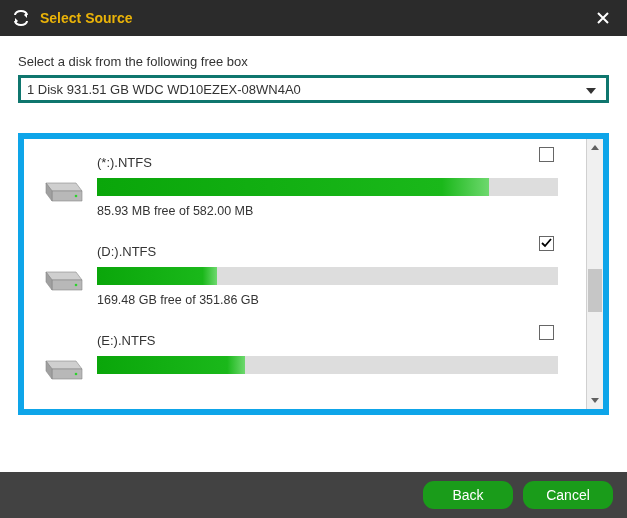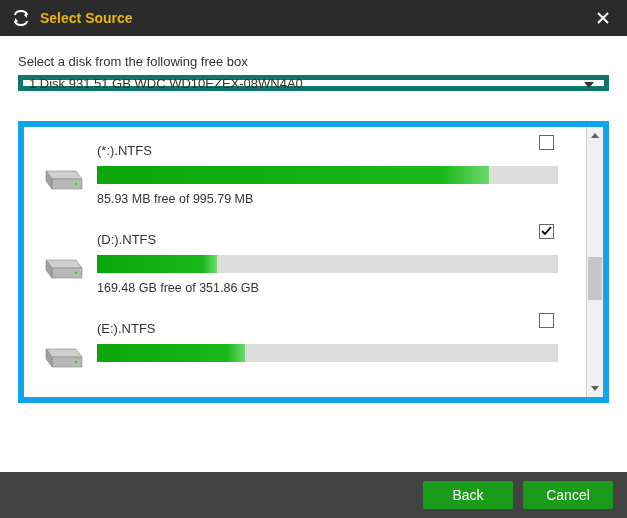--- a/index.html
+++ b/index.html
@@ -23,22 +23,22 @@
     width: 28px; height: 28px; display:flex; align-items:center; justify-content:center;
     cursor: pointer; color:#fff; font-size:0;
   }
 
   .body-area {
     padding: 18px 18px 0 18px;
   }
   .label { font-size: 13px; color: #333; margin-bottom: 6px; }
   .combo {
     width: 100%;
-    height: 16px;
-    border: 5px solid #0f766e;
+    height: 28px;
+    border: 3px solid #0f766e;
     background: #fff;
     display:flex; align-items:center;
     padding: 0 6px;
     font-size: 13px;
     color:#333;
     position: relative;
     cursor: pointer;
   }
   .combo .combo-text { flex:1; white-space:nowrap; overflow:hidden; }
   .combo .combo-arrow { width:18px; text-align:center; color:#333; }
@@ -121,21 +121,21 @@
     display:flex; align-items:center; justify-content:flex-end;
     padding-right:14px; gap:10px;
   }
   .btn {
     min-width:90px; height:28px;
     background:#1a9c1a;
     color:#fff;
     display:flex; align-items:center; justify-content:center;
     font-size:14px;
     cursor:pointer;
-    border-radius:1px;
+    border-radius:11px;
   }
 
   .section-gap { height: 22px; }
 </style>
 </head>
 <body>
 
 <div class="titlebar">
   <span class="logo">
     <svg width="18" height="18" viewBox="0 0 18 18">
@@ -174,21 +174,21 @@
               <polygon points="4,8 34,8 40,16 10,16" fill="#cfcfcf" stroke="#888" stroke-width="0.6"></polygon>
               <polygon points="10,16 40,16 40,26 10,26" fill="#b8b8b8" stroke="#888" stroke-width="0.6"></polygon>
               <polygon points="4,8 10,16 10,26 4,18" fill="#a0a0a0" stroke="#888" stroke-width="0.6"></polygon>
               <circle cx="34" cy="21" r="1.3" fill="#2dd22d"></circle>
             </svg></div>
           <div class="part-content">
             <div class="part-name">(*:).NTFS</div>
             <div class="part-bar-outer">
               <div class="part-bar-inner" style="width:85%"></div>
             </div>
-            <div class="part-free">85.93 MB free of 995.79 MB</div>
+            <div class="part-free">85.93 MB free of 582.00 MB</div>
           </div>
           <div class="part-check"></div>
         </div>
         <div class="part-row">
           <div class="drive-icon-cell"><svg class="drive-icon" viewBox="0 0 44 30">
               <polygon points="4,8 34,8 40,16 10,16" fill="#cfcfcf" stroke="#888" stroke-width="0.6"></polygon>
               <polygon points="10,16 40,16 40,26 10,26" fill="#b8b8b8" stroke="#888" stroke-width="0.6"></polygon>
               <polygon points="4,8 10,16 10,26 4,18" fill="#a0a0a0" stroke="#888" stroke-width="0.6"></polygon>
               <circle cx="34" cy="21" r="1.3" fill="#2dd22d"></circle>
             </svg></div>

